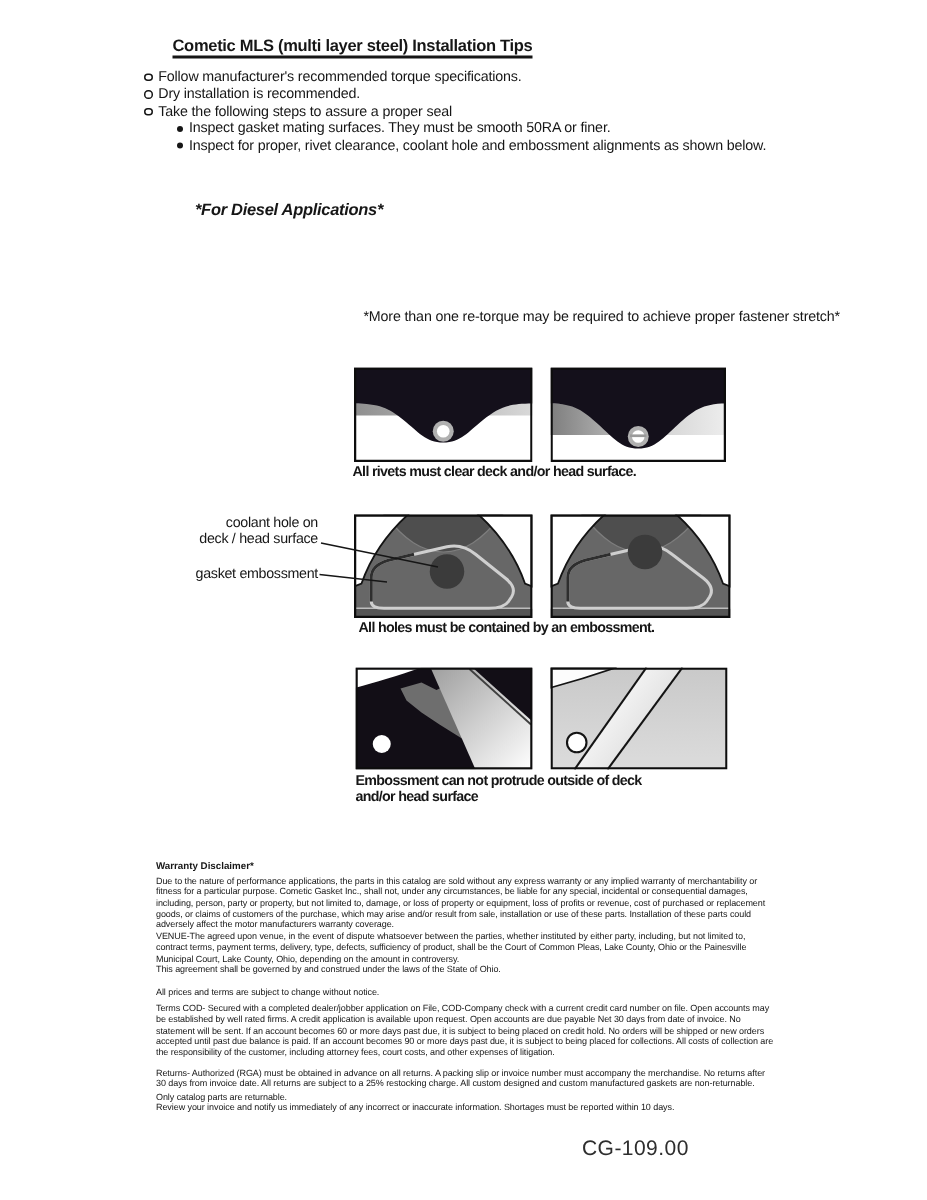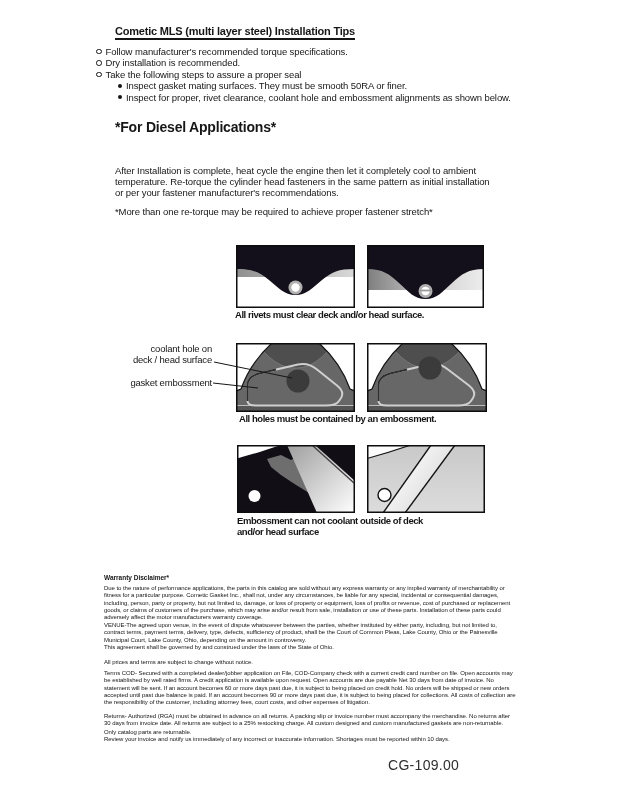--- a/index.html
+++ b/index.html
@@ -13,25 +13,25 @@
     font-size:11px;font-weight:bold;letter-spacing:-0.2px;
     text-decoration:underline;text-decoration-thickness:1.5px;text-underline-offset:3px;
   }
   
   .bullets{position:absolute;left:96px;top:46px;font-size:9.5px;line-height:11.4px;letter-spacing:-0.1px;}
   .b-row{display:flex;align-items:center;}
   .b-row.sub{margin-left:22px;text-align:center;}
   .ring{width:3.5px;height:3.5px;border:1px solid #161616;border-radius:50%;margin-right:4px;flex:0 0 auto;}
   .dot{width:4px;height:4px;background:#161616;border-radius:50%;margin-right:4px;flex:0 0 auto;}
   
-  .h2{position:absolute;left:115px;top:119px;margin:0;font-size:14px;font-weight:bold;letter-spacing:-0.2px;}
+  .h2{position:absolute;left:115px;top:119px;margin:15px;font-size:11px;font-weight:bold;letter-spacing:-0.2px;font-style:italic;}
   .para{position:absolute;left:115px;width:445px;margin:0;font-size:9.5px;line-height:11px;letter-spacing:-0.1px;white-space:pre-line;}
   .p1{top:136px;}
   .p2{top:165px;}
-  .pnote{top:206px;}
+  .pnote{top:206px;text-align:right;}
   
   .dg-label{position:absolute;margin:17px;font-size:13px;font-weight:bold;text-align:center;letter-spacing:0.2px;}
   .panel{position:absolute;display:block;}
   .caption{position:absolute;margin:0;font-size:9.5px;font-weight:bold;letter-spacing:-0.45px;white-space:pre-line;line-height:10.8px;}
   .side-label{position:absolute;margin:0;font-size:9.5px;letter-spacing:-0.2px;text-align:right;line-height:10.6px;white-space:pre-line;}
   .leader-overlay{position:absolute;left:200px;top:350px;z-index:5;pointer-events:none;}
   .legal-h{position:absolute;left:104px;top:574px;margin:0;font-size:6.5px;font-weight:bold;}
   .lp{position:absolute;left:104px;width:414px;margin:0;font-size:6px;line-height:7.3px;letter-spacing:-0.05px;white-space:pre-line;}
   .lp0{top:585px;}
   .lp1{top:622px;}
@@ -66,23 +66,20 @@
       <span class="dot"></span>
       <span>Inspect gasket mating surfaces.  They must be smooth 50RA or finer.</span>
     </div>
     <div class="b-row sub">
       <span class="dot"></span>
       <span>Inspect for proper, rivet clearance, coolant hole and embossment alignments as shown below.</span>
     </div>
   </div>
 
   <h2 class="h2">*For Diesel Applications*</h2>
-  <p class="para p2">After Installation is complete, heat cycle the engine then let it completely cool to ambient
-temperature. Re-torque the cylinder head fasteners in the same pattern as initial installation
-or per your fastener manufacturer's recommendations.</p>
   <p class="para pnote">*More than one re-torque may be required to achieve proper fastener stretch*</p>
 
   <p class="dg-label" style="left:236px;top:229px;width:119px;">RIGHT</p>
   <p class="dg-label" style="left:367px;top:229px;width:117px;">WRONG</p>
 
   <svg class="panel" style="left:236px;top:245px;" width="119" height="63" viewBox="0 0 119 63">
     <defs>
       <linearGradient id="r1a" x1="0" y1="0" x2="1" y2="0">
         <stop offset="0" stop-color="#8f8f8f"></stop>
           <stop offset="1" stop-color="#d9d9d9"></stop>
@@ -193,21 +190,21 @@
     </defs>
     <rect width="118" height="68" fill="url(#r3b)"></rect>
     <path d="M64,0 L88,0 L38,68 L16,68 Z" fill="url(#r3c)"></path>
     <line x1="88" y1="0" x2="38" y2="68" stroke="#141414" stroke-width="1.4"></line>
     <line x1="64" y1="0" x2="16" y2="68" stroke="#141414" stroke-width="1.4"></line>
     <path d="M0,0 L44,0 C28,5.5 13,10 0,13.5 Z" fill="#fcfcfc" stroke="#141414" stroke-width="1.2"></path>
     <circle cx="17.5" cy="50" r="6.5" fill="#ffffff" stroke="#141414" stroke-width="1.4"></circle>
     <rect x="0.75" y="0.75" width="116.5" height="66.5" fill="none" stroke="#0d0d0d" stroke-width="1.5"></rect>
   </svg>
 
-  <p class="caption" style="left:237px;top:516px;">Embossment can not coolant outside of deck
+  <p class="caption" style="left:237px;top:516px;">Embossment can not protrude outside of deck
 and/or head surface</p>
 
   <p class="legal-h">Warranty Disclaimer*</p>
   <p class="lp lp0">Due to the nature of performance applications, the parts in this catalog are sold without any express warranty or any implied warranty of merchantability or fitness for a particular purpose.  Cometic Gasket Inc., shall not, under any circumstances, be liable for any special, incidental or consequential damages, including, person, party or property, but not limited to, damage, or loss of property or equipment, loss of profits or revenue, cost of purchased or replacement goods, or claims of customers of the purchase, which may arise and/or result from sale, installation or use of these parts.  Installation of these parts could adversely affect the motor manufacturers warranty coverage.</p>
   <p class="lp lp1">VENUE-The agreed upon venue, in the event of dispute whatsoever between the parties, whether instituted by either party, including, but not limited to, contract terms, payment terms, delivery, type, defects, sufficiency of product, shall be the Court of Common Pleas, Lake County, Ohio or the Painesville Municipal Court, Lake County, Ohio, depending on the amount in controversy.
 This agreement shall be governed by and construed under the laws of the State of Ohio.</p>
   <p class="lp lp2">All prices and terms are subject to change without notice.</p>
   <p class="lp lp3">Terms COD- Secured with a completed dealer/jobber application on File, COD-Company check with a current credit card number on file.  Open accounts may be established by well rated firms.  A credit application is available upon request.  Open accounts are due payable Net 30 days from date of invoice.  No statement will be sent.  If an account becomes 60 or more days past due, it is subject to being placed on credit hold.  No orders will be shipped or new orders accepted until past due balance is paid.  If an account becomes 90 or more days past due, it is subject to being placed for collections.  All costs of collection are the responsibility of the customer, including attorney fees, court costs, and other expenses of litigation.</p>
   <p class="lp lp4">Returns- Authorized (RGA) must be obtained in advance on all returns.  A packing slip or invoice number must accompany the merchandise.  No returns after 30 days from invoice date.  All returns are subject to a 25% restocking charge.  All custom designed and custom manufactured gaskets are non-returnable.</p>
   <p class="lp lp5">Only catalog parts are returnable.

